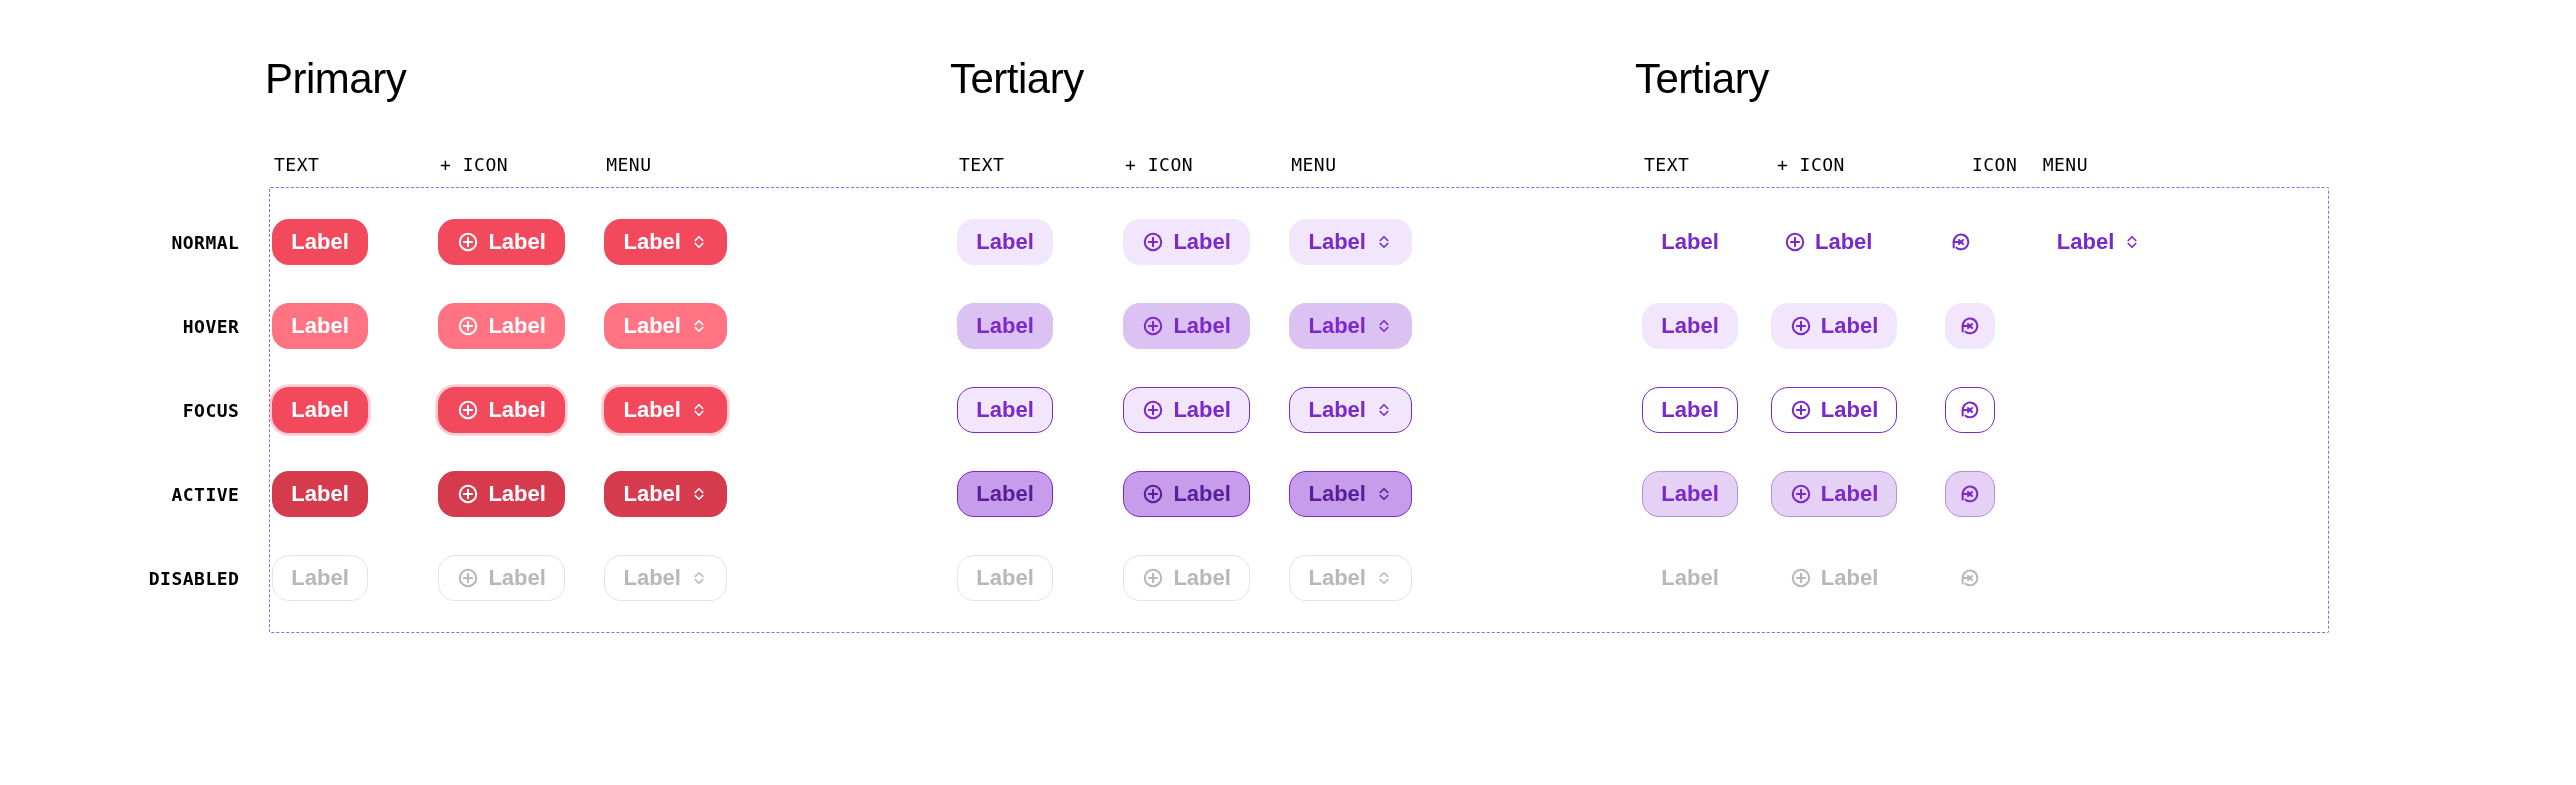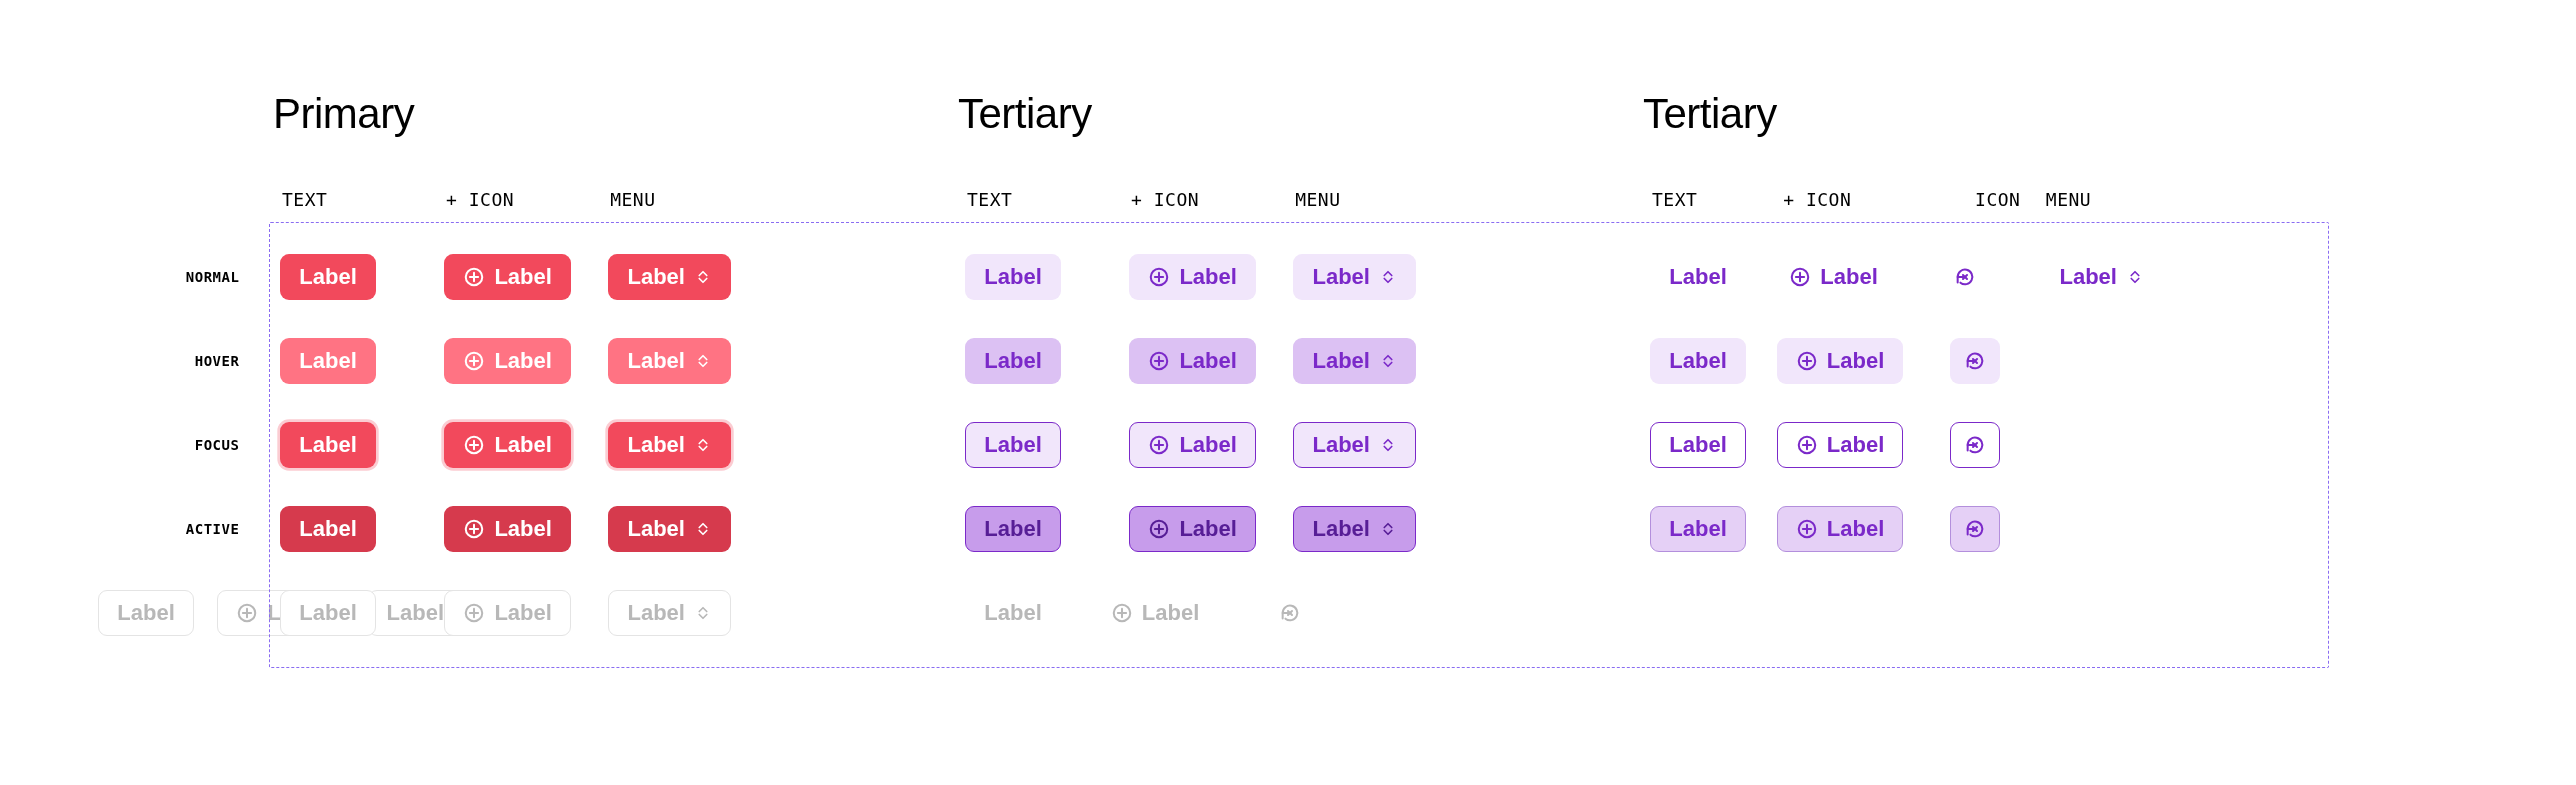--- a/index.html
+++ b/index.html
@@ -9,22 +9,21 @@
     width: 2576px;
     height: 786px;
     padding: 55px 256px 55px 91px;
     color: #000;
   }
   .wrap { position: relative; }
 
   .sheet {
     display: grid;
     grid-template-columns: 174px repeat(3, 1fr);
-    column-gap: 8px;
-    margin-top: 35px;
+    column-gap: 0;
   }
   .section-title {
     font-size: 42px;
     font-weight: 400;
     letter-spacing: -0.5px;
     padding-bottom: 38px;
   }
   .spacer-left { }
 
   .frame {
@@ -54,21 +53,21 @@
     font-size: 18px;
     letter-spacing: 0.5px;
     text-transform: uppercase;
     padding: 12.8px 0 25.6px 9px;
   }
   .col-head.narrow { text-align: right; padding-left: 0; }
 
   .row-label {
     font-family: "Menlo", "Consolas", monospace;
     font-weight: 700;
-    font-size: 14px;
+    font-size: 18px;
     letter-spacing: 0.5px;
     text-transform: uppercase;
     display: flex;
     align-items: center;
     justify-content: flex-end;
     padding-right: 25.6px;
     height: 100%;
   }
   .cell {
     display: flex;
@@ -79,21 +78,21 @@
   }
   .cell.center { justify-content: center; padding-left: 0; }
 
   .btn {
     display: inline-flex;
     align-items: center;
     gap: 9px;
     font-size: 22px;
     font-weight: 600;
     padding: 11px 18px;
-    border-radius: 9px;
+    border-radius: 17px;
     border: 1.8px solid transparent;
     line-height: 1;
     white-space: nowrap;
     cursor: pointer;
   }
   .btn .ico { display:inline-flex; align-items:center; justify-content:center; }
   .btn svg { display:block; }
   .btn.icon-only { padding: 11px 12.8px; }
 
   
@@ -492,20 +491,21 @@
             <span class="ico">
               <svg width="22" height="22" viewBox="0 0 24 24">
                 <use href="#refresh-x"></use>
               </svg>
             </span>
           </div>
         </div>
         <div class="cell"></div>
         <div class="cell"></div>
       </div>
+      <div class="row-label">DISABLED</div>
       <div class="col-group ">
         <div class="cell">
           <div class="btn p-disabled">
             <span>Label</span>
           </div>
         </div>
         <div class="cell">
           <div class="btn p-disabled">
             <span class="ico">
               <svg width="22" height="22" viewBox="0 0 24 24">

